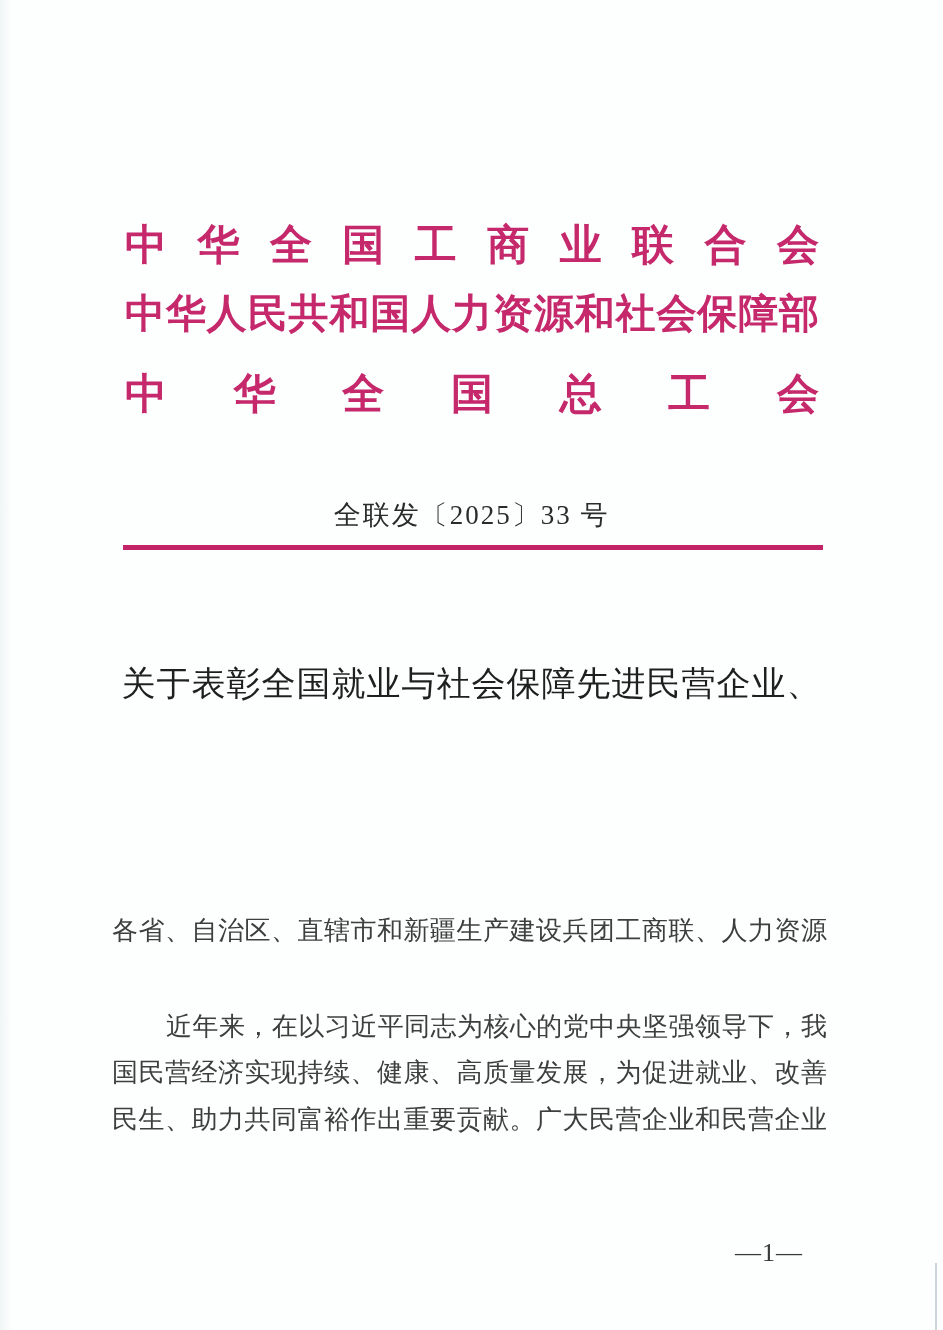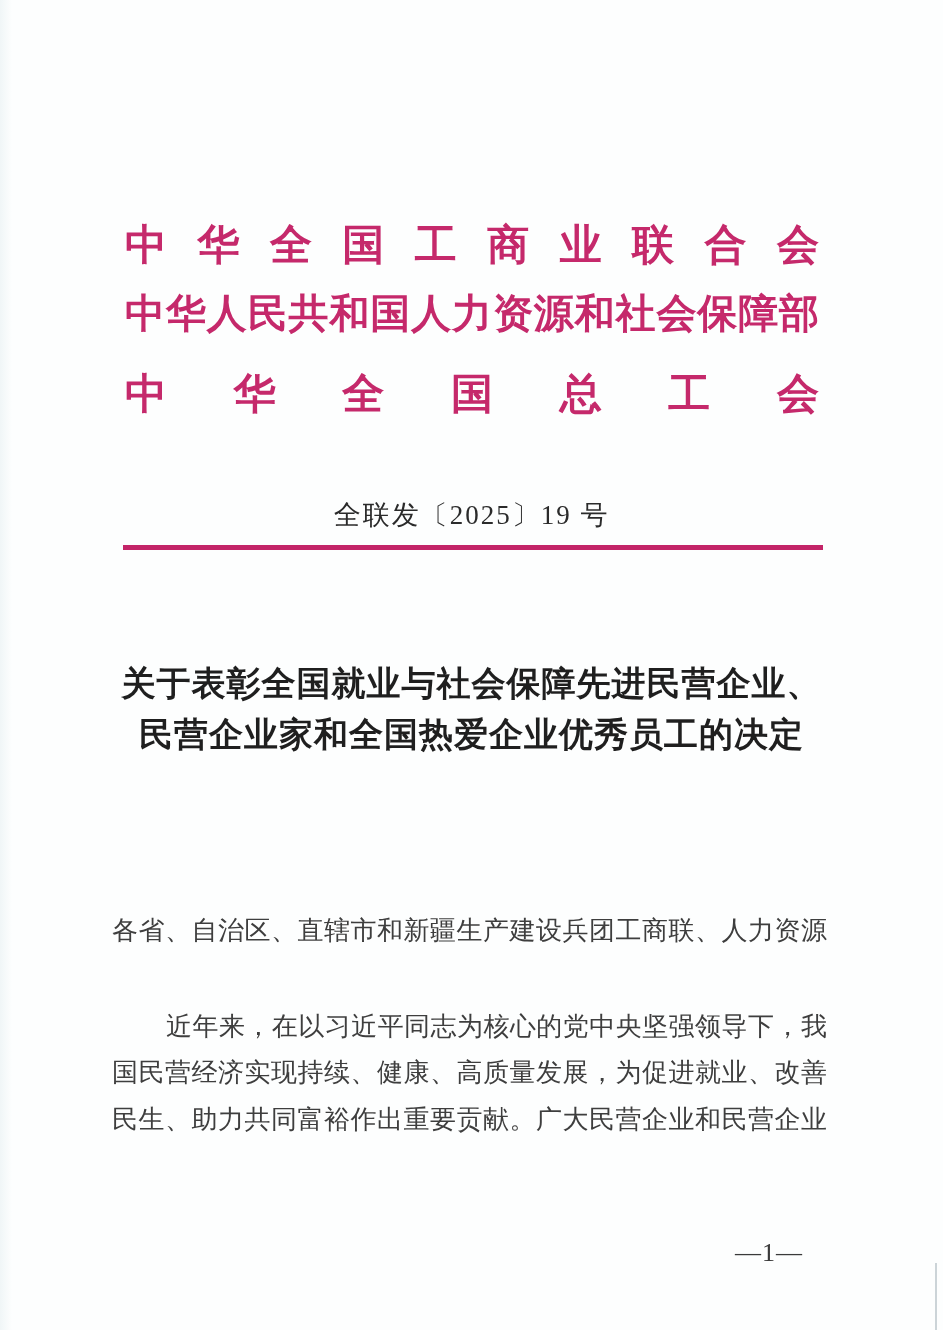--- a/index.html
+++ b/index.html
@@ -66,21 +66,21 @@
   }
 
   
   .title-block {
     position: absolute;
     top: 658px;
     left: 0;
     width: 100%;
     text-align: center;
     color: #1f1f1f;
-    font-weight: 700;
+    font-weight: 400;
     font-size: 34px;
     line-height: 51px;
     letter-spacing: 1px;
   }
 
   
   .body-line {
     position: absolute;
     left: 112px;
     width: 715px;
@@ -154,27 +154,26 @@
   <div class="org-line org3" data-justify="chars">
       <span>中</span>
       <span>华</span>
       <span>全</span>
       <span>国</span>
       <span>总</span>
       <span>工</span>
       <span>会</span>
     </div>
 
-  <div class="doc-number">全联发〔2025〕19 号</div>
+  <div class="doc-number">全联发〔2025〕33 号</div>
 
   <div class="red-divider"></div>
 
   <div class="title-block">
     <div>关于表彰全国就业与社会保障先进民营企业、</div>
-    <div>民营企业家和全国热爱企业优秀员工的决定</div>
   </div>
 
   <div class="body-line bl1" data-justify="chars">
       <span>各</span>
       <span>省</span>
       <span>、</span>
       <span>自</span>
       <span>治</span>
       <span>区</span>
       <span>、</span>

